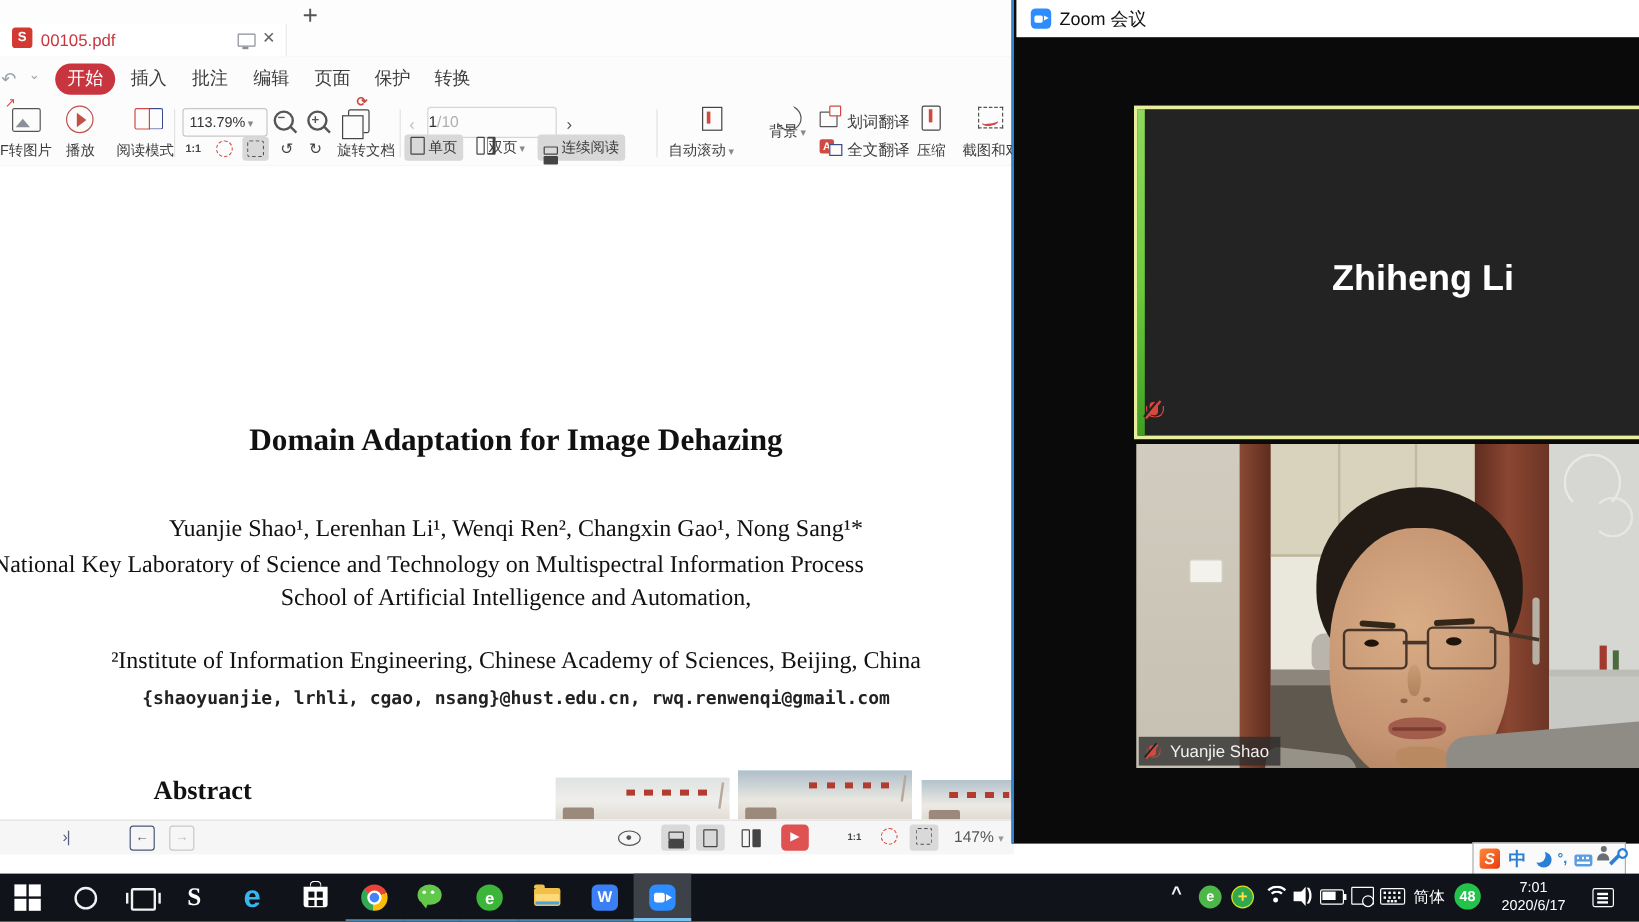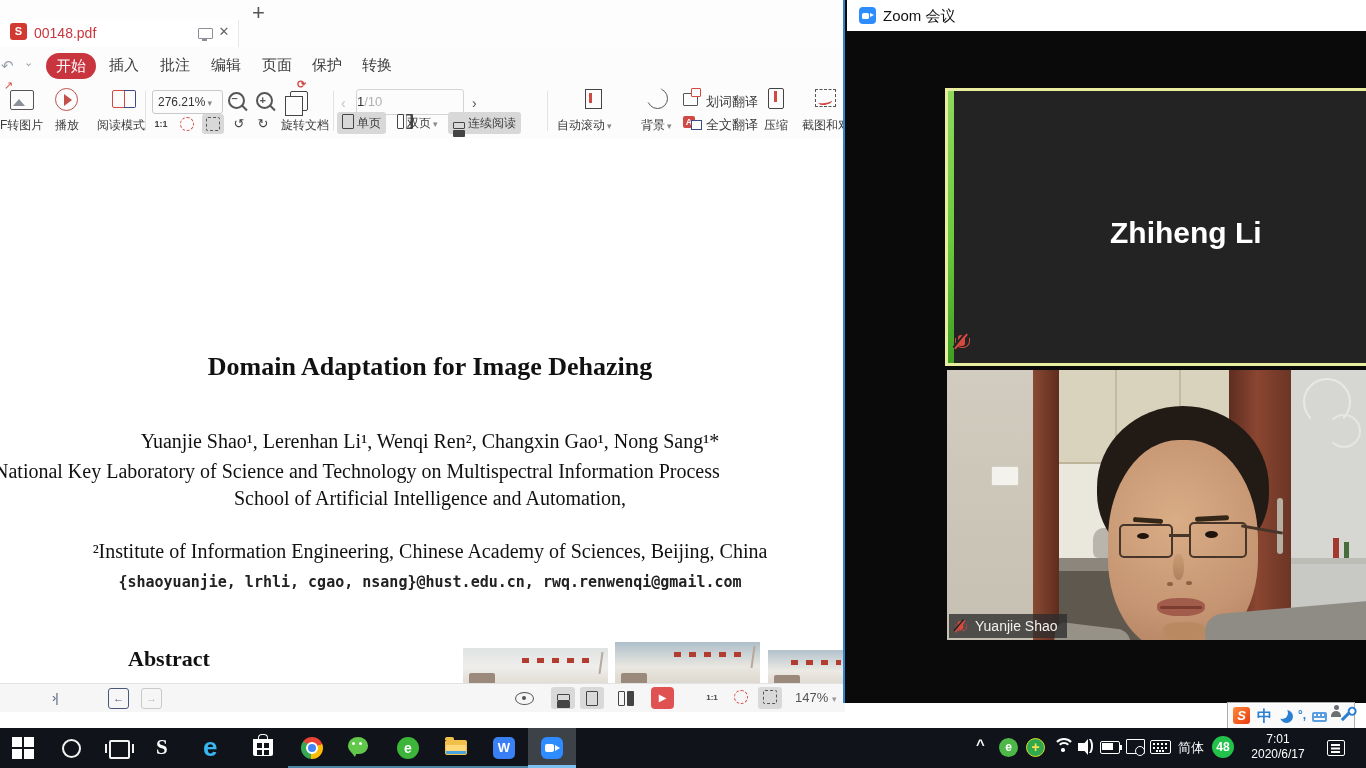--- a/index.html
+++ b/index.html
@@ -76,21 +76,21 @@
   .pgicon.cont{height:5px;box-shadow:0 8px 0 0 #444;}
   #btn-single{left:337px;}
   #btn-double{left:392px;}
   #btn-cont{left:448px;}
   
   #icon-autoscroll{left:585px;top:4px;width:15px;height:18px;border:1.5px solid #444;}
   #icon-autoscroll::after{content:"";position:absolute;left:3px;top:3px;width:3px;height:10px;background:#d04a43;}
   #autoscroll-label{left:557px;top:32px;}
   #icon-moon{left:647px;top:3px;width:19px;height:19px;border:1.5px solid #555;border-radius:50%;}
   #icon-moon::after{content:"";position:absolute;left:-4px;top:-4px;width:19px;height:19px;background:#fcfcfc;border-radius:50%;}
-  #bg-label{left:641px;top:32px;font-family:Liberation Serif, serif;}
+  #bg-label{left:641px;top:16px;font-family:Liberation Serif, serif;}
   #icon-wordtr{left:683px;top:8px;width:13px;height:11px;border:1.5px solid #555;border-radius:1px;}
   #icon-wordtr::after{content:"";position:absolute;left:7px;top:-6px;width:8px;height:7px;border:1.5px solid #d04a43;border-radius:1px;background:#fcfcfc;}
   #wordtr-label{left:706px;top:8px;font-size:13px;}
   #icon-fulltr{left:683px;top:31px;width:12px;height:12px;background:#d04a43;border-radius:2px;
     color:#fff;font-size:9px;font-weight:bold;text-align:center;line-height:12px;}
   #icon-fulltr::after{content:"";position:absolute;left:8px;top:4px;width:9px;height:8px;border:1.5px solid #3a4a8a;background:#fcfcfc;}
   #fulltr-label{left:706px;top:31px;font-size:13px;}
   #icon-compress{left:768px;top:3px;width:14px;height:19px;border:1.5px solid #444;border-radius:2px;}
   #icon-compress::after{content:"";position:absolute;left:5px;top:2px;width:3px;height:11px;background:#d04a43;}
   #compress-label{left:764px;top:32px;}
@@ -302,21 +302,21 @@
 </head>
 <body>
 
 <div id="screen">
 
   <div class="abs" id="pdf-window">
 
     <div class="abs" id="tabbar">
       <div class="abs" id="pdf-tab">
         <div class="abs" id="pdf-tab-icon" style="font-style:normal;">S</div>
-        <div class="abs" id="pdf-tab-title">00148.pdf</div>
+        <div class="abs" id="pdf-tab-title">00105.pdf</div>
         <div class="abs" id="tab-monitor-icon"></div>
         <div class="abs" id="tab-close">✕</div>
       </div>
       <div class="abs" id="new-tab">+</div>
     </div>
 
     <div class="abs" id="menubar">
       <div class="abs" id="undo-partial">↶</div>
       <div class="abs" id="menu-caret">⌄</div>
       <div class="abs menu-item" id="menu-item-0">开始</div>
@@ -331,21 +331,21 @@
 
     <div class="abs" id="toolbar">
       <div class="abs" id="icon-pdf2img"></div>
       <div class="abs tlabel" style="left:0;top:32px;">F转图片</div>
       <div class="abs" id="icon-play"></div>
       <div class="abs tlabel" style="left:55px;top:32px;">播放</div>
       <div class="abs" id="icon-readmode"></div>
       <div class="abs tlabel" style="left:97px;top:32px;">阅读模式</div>
       <div class="abs tdiv" style="left:145px;"></div>
 
-      <div class="abs caret" id="zoom-select">276.21%</div>
+      <div class="abs caret" id="zoom-select">113.79%</div>
       <div class="abs mag" id="zoom-out"></div>
       <div class="abs mag" id="zoom-in"></div>
       <div class="abs" id="icon-rotatepages"></div>
       <div class="abs tgl" id="tgl-11">1:1</div>
       <div class="abs tgl" id="tgl-fitpage"><span class="dashbox"></span></div>
       <div class="abs tgl on" id="tgl-fitwidth"><span class="dashbox sq"></span></div>
       <div class="abs tgl" id="tgl-rotl">↺</div>
       <div class="abs tgl" id="tgl-rotr">↻</div>
       <div class="abs tlabel" id="rotate-doc-label">旋转文档</div>
       <div class="abs tdiv" style="left:333px;"></div>

